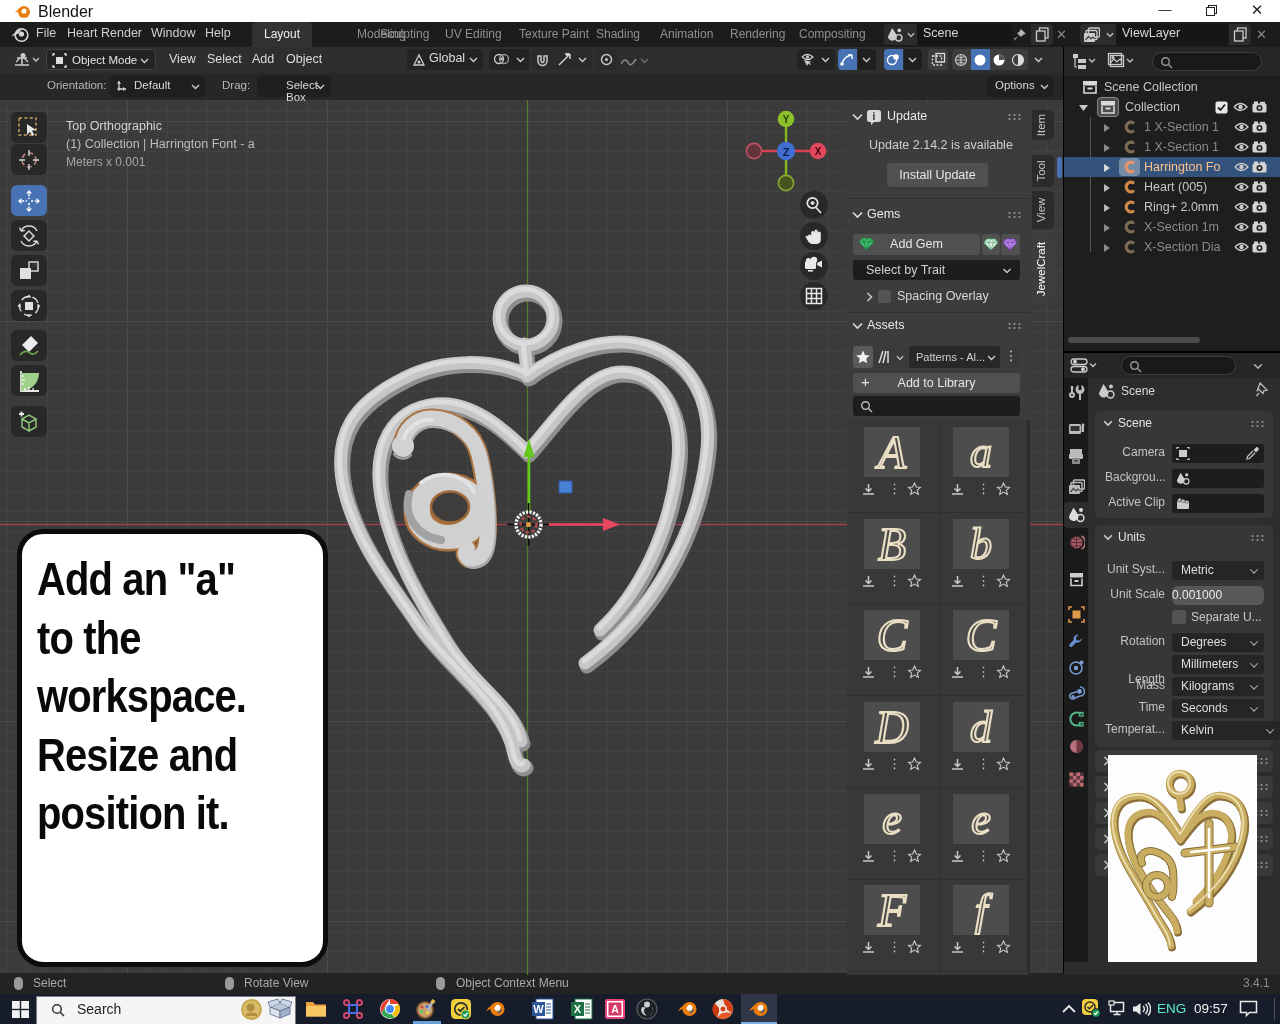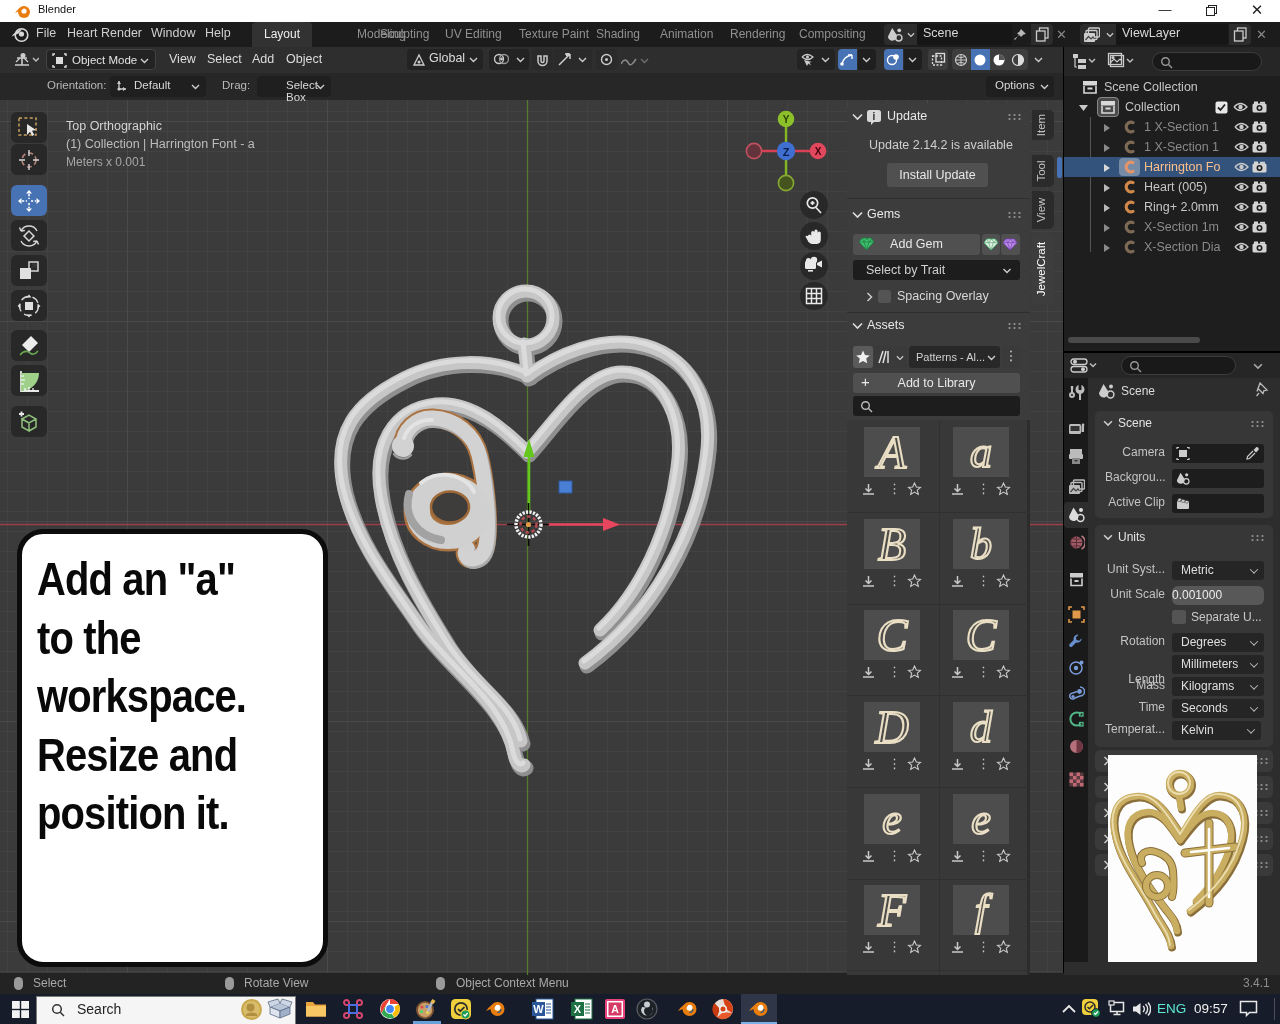--- a/index.html
+++ b/index.html
@@ -1,21 +1,21 @@
 <!DOCTYPE html>
 <html><head>
 <meta charset="utf-8">
 <style>
 *{margin:0;padding:0;box-sizing:border-box;}
 html,body{width:1280px;height:1024px;overflow:hidden;background:#000;}
 body{font-family:"Liberation Sans",sans-serif;position:relative;}
 .abs{position:absolute;}
 
 #titlebar{position:absolute;left:0;top:0;width:1280px;height:22px;background:#fff;color:#000;}
-#titlebar .tname{position:absolute;left:38px;top:3px;font-size:11px;color:#111;}
+#titlebar .tname{position:absolute;left:38px;top:3px;font-size:16px;color:#111;}
 .winbtn{position:absolute;top:0;height:22px;width:46px;color:#222;font-size:13px;text-align:center;line-height:20px;}
 
 #topbar{position:absolute;left:0;top:22px;width:1280px;height:25px;background:#1c1c1c;color:#cfcfcf;font-size:12.5px;}
 .menu{position:absolute;top:4px;}
 .wtab{position:absolute;top:0;height:25px;line-height:25px;color:#909090;font-size:12px;}
 .wtab.active{background:#323232;color:#eee;padding:0 12px;border-radius:4px 4px 0 0;}
 .idfield{position:absolute;top:2px;height:21px;background:#161616;border-radius:3px;color:#d8d8d8;}
 
 #viewport{position:absolute;left:0;top:47px;width:1063px;height:928px;background:#3b3b3b;overflow:hidden;}
 #vhead{position:absolute;left:0;top:0;width:1063px;height:26px;background:#2e2e2e;color:#dcdcdc;font-size:12.5px;}
@@ -1124,21 +1124,21 @@
     <div class="abs" style="left:96px;top:85px;color:#c9c9c9;">Separate U...</div>
     <div class="plabel" style="left:5px;top:109px;width:65px;">Rotation</div>
     <div class="pdrop" style="left:77px;top:108px;width:92px;"><span style="margin-left:9px;">Degrees</span><div class="chev"></div></div>
     <div class="plabel" style="left:5px;top:147px;width:65px;">Length</div>
     <div class="pdrop" style="left:77px;top:130px;width:92px;"><span style="margin-left:9px;">Millimeters</span><div class="chev"></div></div>
     <div class="plabel" style="left:5px;top:153px;width:65px;">Mass</div>
     <div class="pdrop" style="left:77px;top:152px;width:92px;"><span style="margin-left:9px;">Kilograms</span><div class="chev"></div></div>
     <div class="plabel" style="left:5px;top:175px;width:65px;">Time</div>
     <div class="pdrop" style="left:77px;top:174px;width:92px;"><span style="margin-left:9px;">Seconds</span><div class="chev"></div></div>
     <div class="plabel" style="left:5px;top:197px;width:65px;">Temperat...</div>
-    <div class="pdrop" style="left:77px;top:196px;width:89px;"><span style="margin-left:9px;">Kelvin</span><div class="chev"></div></div>
+    <div class="pdrop" style="left:77px;top:196px;width:108px;"><span style="margin-left:9px;">Kelvin</span><div class="chev"></div></div>
   </div>
 
   <div id="cpanels"></div>
 
   <div class="abs" style="left:44px;top:402px;width:149px;height:207px;background:#fdfdfd;z-index:5;">
     <svg width="149" height="207" viewBox="0 0 149 207">
       <g fill="none" stroke-linecap="round">
         <g stroke="#8a6f3a" stroke-width="8" transform="translate(1,1.5)">
           <circle cx="72" cy="29" r="11"></circle>
           <path d="M71,40 L73,53"></path>

